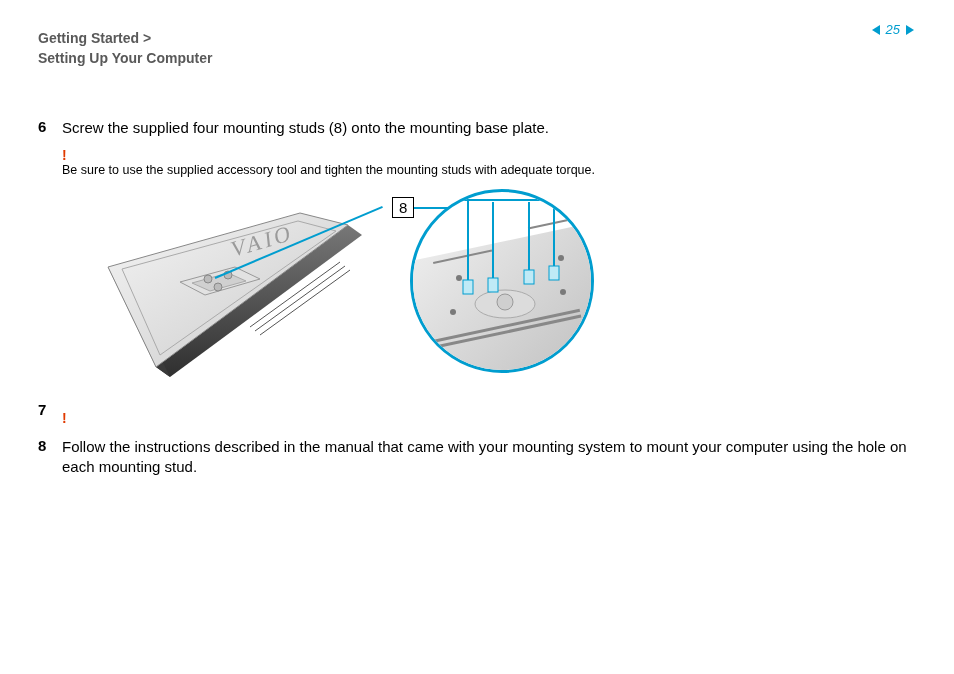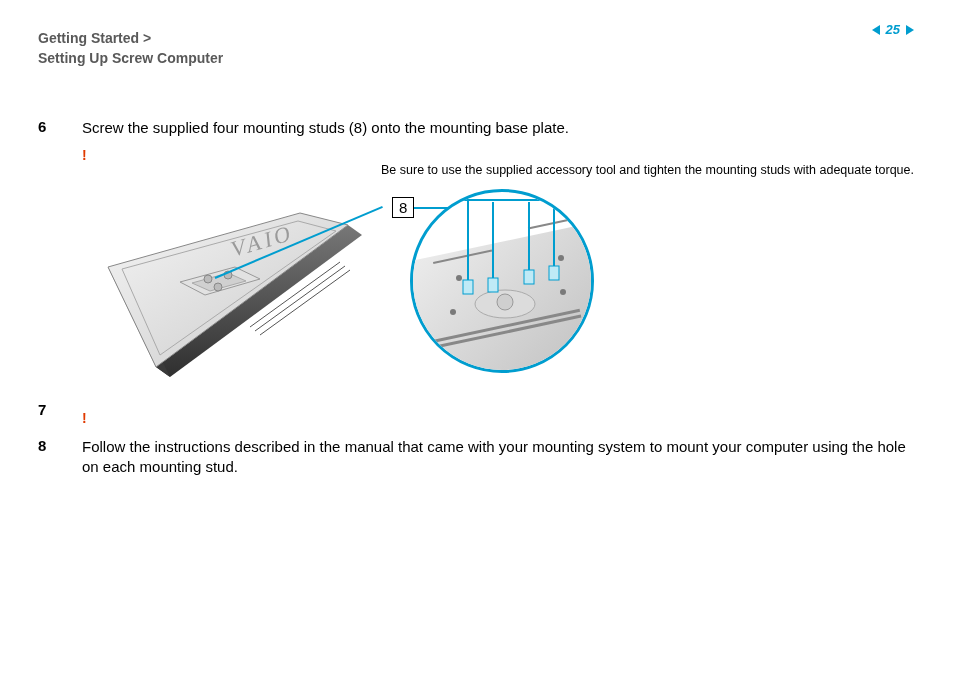--- a/index.html
+++ b/index.html
@@ -32,56 +32,54 @@
     }
     .page-nav .tri {
       width: 0; height: 0;
       border-top: 5px solid transparent;
       border-bottom: 5px solid transparent;
     }
     .tri-left { border-right: 8px solid #009dcf; }
     .tri-right { border-left: 8px solid #009dcf; }
     .page-num {
       color: #009dcf;
-      font-weight: bold;
+      font-weight: normal;
       font-style: italic;
       font-size: 13px;
     }
     .content {
       padding: 38px 40px 0 38px;
     }
     .step {
       display: flex;
       margin-bottom: 12px;
     }
     .step-num {
       font-weight: bold;
       font-size: 15px;
       width: 24px;
       flex-shrink: 0;
     }
     .step-body {
       flex: 1;
       font-size: 15px;
       line-height: 1.35;
-      margin-left: 20px;
     }
     .warn-bang {
       color: #e03a00;
       font-weight: bold;
       font-size: 14px;
       margin-top: 10px;
       display: block;
       line-height: 1;
     }
     .warn-text {
       font-size: 12.5px;
       color: #000;
       line-height: 1.3;
-      text-align: right;
     }
     .figure {
       margin: 18px 0 14px 62px;
       position: relative;
       height: 190px;
     }
     .monitor {
       position: absolute;
       left: 0; top: 10px;
     }
@@ -122,21 +120,21 @@
       position: absolute;
       inset: 0;
     }
   </style>
 </head>
 <body>
 
 <div class="header">
   <div class="breadcrumb">
     <div>Getting Started &gt;</div>
-    <div>Setting Up Screw Computer</div>
+    <div>Setting Up Your Computer</div>
   </div>
   <div class="page-nav">
     <div class="tri tri-left"></div>
     <span class="page-num">25</span>
     <div class="tri tri-right"></div>
   </div>
 </div>
 
 <div class="content">
 

